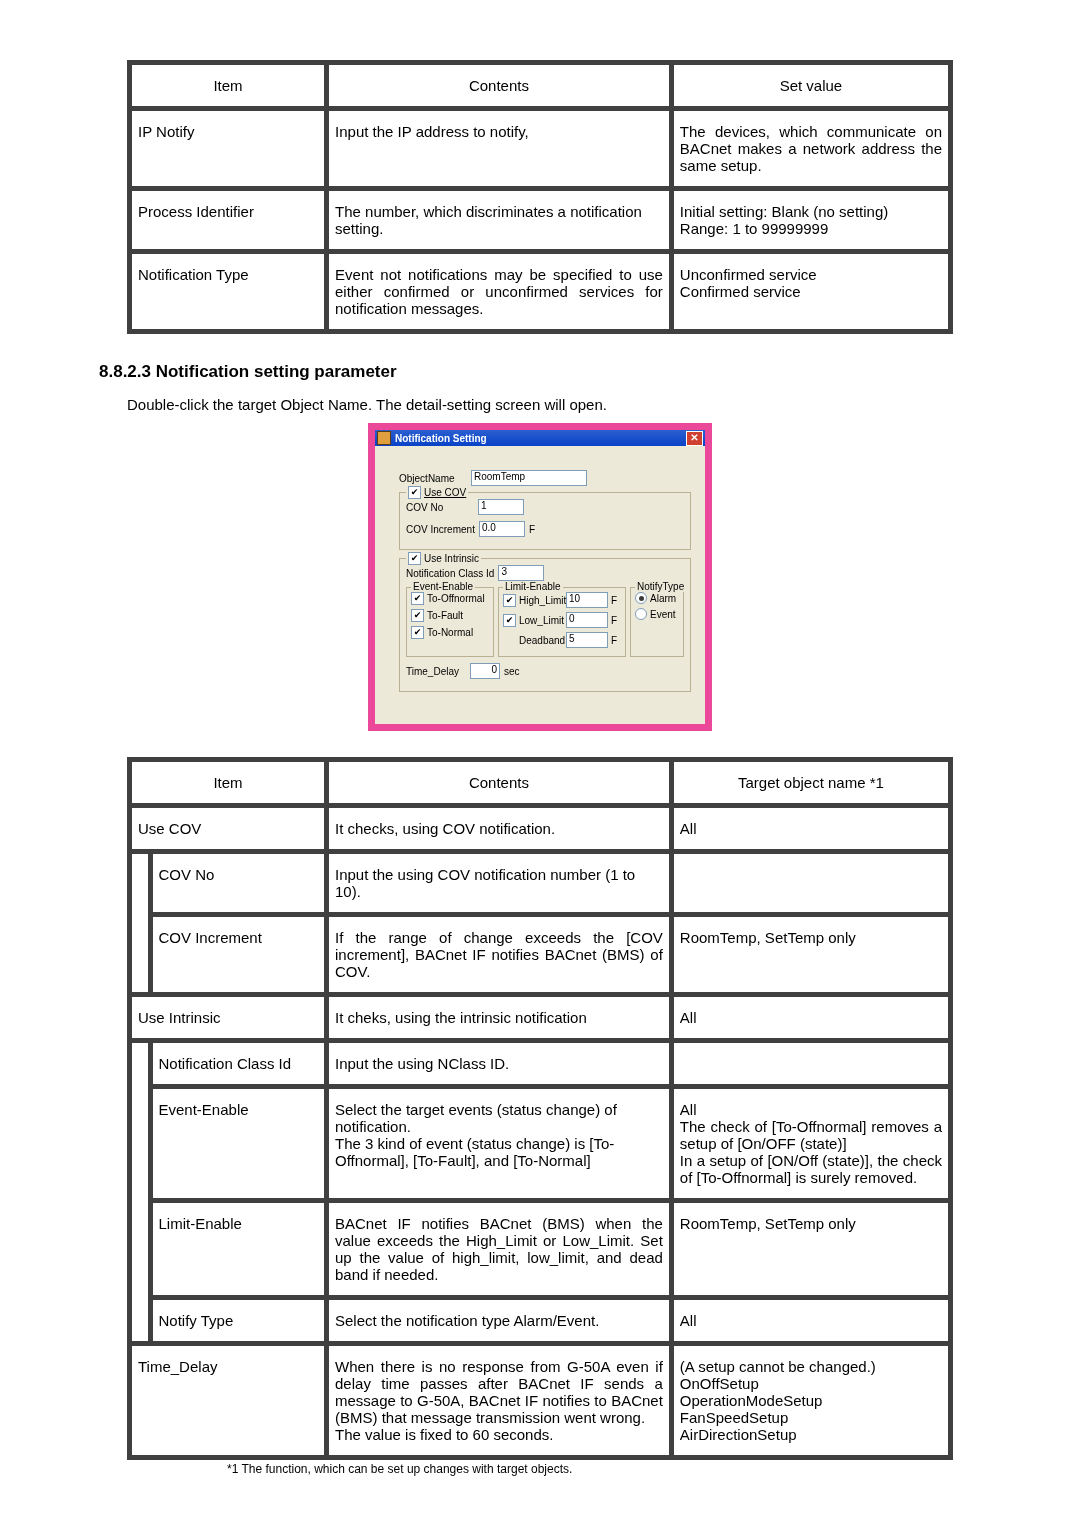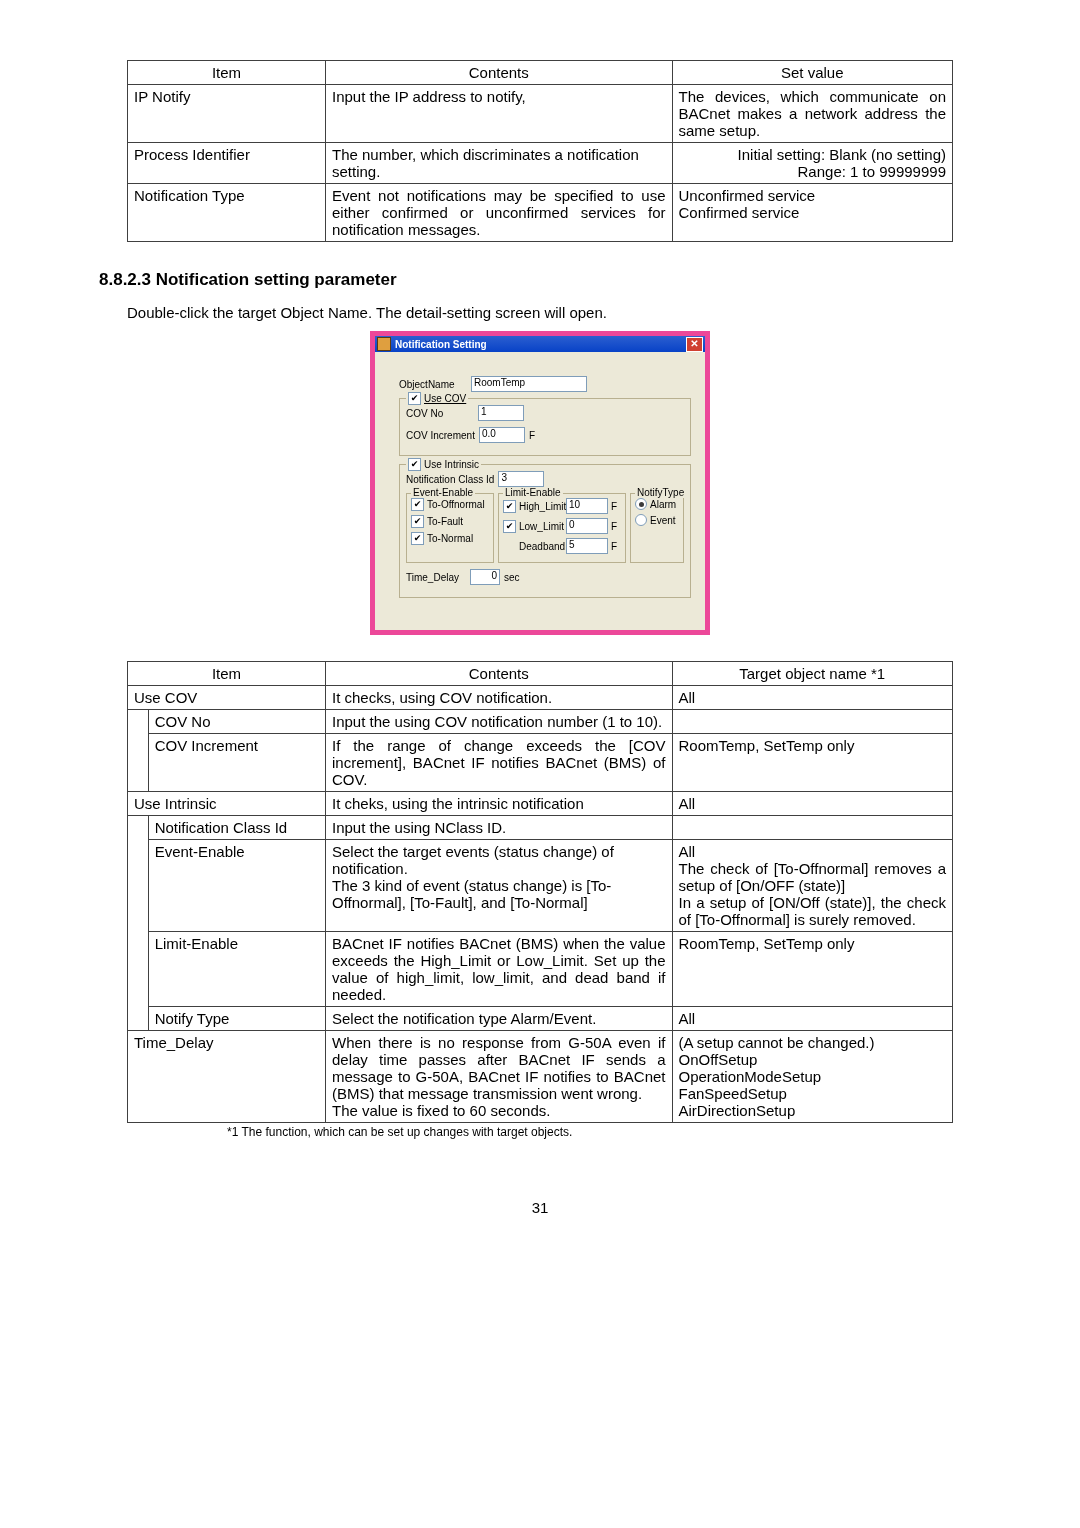--- a/index.html
+++ b/index.html
@@ -18,22 +18,22 @@
   }
   .content {
     margin: 0 55px;
   }
   table.doc-table {
     border-collapse: collapse;
     width: 100%;
     font-size: 15px;
   }
   table.doc-table td, table.doc-table th {
-    border: 1px solid #404040;
-    padding: 3px 6px;
+    border: 5px solid #404040;
+    padding: 12px 6px;
     vertical-align: top;
   }
   table.doc-table th {
     font-weight: normal;
     text-align: center;
   }
   .section-heading {
     margin-top: 28px;
     font-size: 17px;
     font-weight: bold;
@@ -43,21 +43,21 @@
     margin: 14px 0 10px 28px;
   }
   .dialog-wrap {
     display: flex;
     justify-content: center;
     margin: 10px 0 26px 0;
   }
   .dialog {
     width: 330px;
     background: #ece9d8;
-    border: 5px solid #ec4899;
+    border: 7px solid #ec4899;
     font-size: 10px;
     font-family: Tahoma, Arial, sans-serif;
     color: #000;
   }
   .titlebar {
     height: 16px;
     background: linear-gradient(#2b5fd0, #0842c7);
     color: #fff;
     display: flex;
     align-items: center;
@@ -224,21 +224,21 @@
         <th style="width:34%;">Set value</th>
       </tr>
       <tr>
         <td>IP Notify</td>
         <td>Input the IP address to notify,</td>
         <td class="justify">The devices, which communicate on BACnet makes a network address the same setup.</td>
       </tr>
       <tr>
         <td>Process Identifier</td>
         <td>The number, which discriminates a notification setting.</td>
-        <td style="white-space:pre-line;text-align:right;">Initial setting: Blank (no setting)
+        <td style="white-space:pre-line;">Initial setting: Blank (no setting)
 Range: 1 to 99999999</td>
       </tr>
       <tr>
         <td>Notification Type</td>
         <td class="justify">Event not notifications may be specified to use either confirmed or unconfirmed services for notification messages.</td>
         <td style="white-space:pre-line;">Unconfirmed service
 Confirmed service</td>
       </tr>
     </tbody>
       </table>

